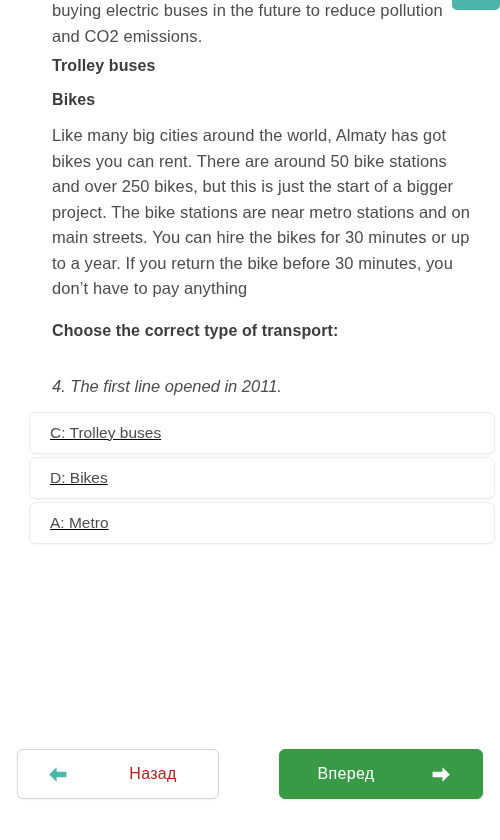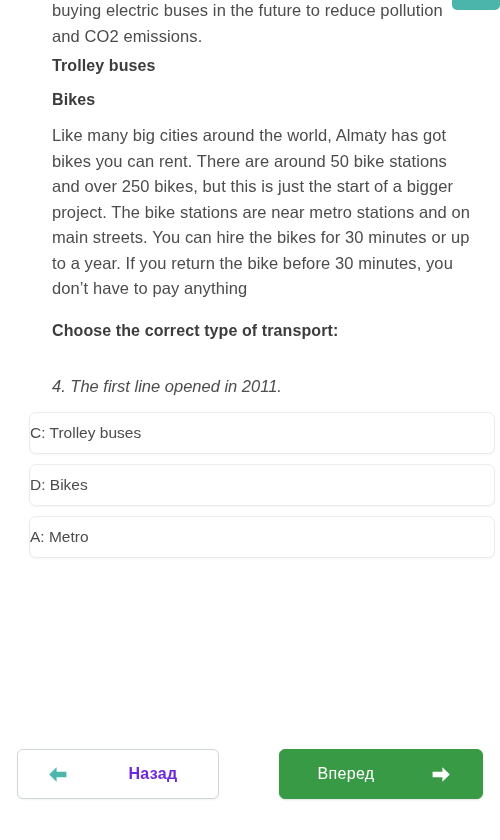--- a/index.html
+++ b/index.html
@@ -83,28 +83,30 @@
   
   #options-list {
     padding: 0 17px;
     box-sizing: border-box;
   }
 
   .option-card {
     box-sizing: border-box;
     width: 466px;
     height: 42px;
-    margin-bottom: 10px;
+    margin-bottom: 3px;
     background: #ffffff;
     border: 1px solid #ececec;
     border-radius: 7px;
     box-shadow: 0 1px 2px rgba(0,0,0,0.045);
     display: flex;
     align-items: center;
+    padding-left: 20px;
     cursor: pointer;
+    text-decoration: underline;
   }
 
   .option-label {
     font-size: 15.5px;
     color: #4c4c4c;
     line-height: 20px;
   }
 
   
   #footer-nav {
@@ -141,25 +143,24 @@
   }
 
   #back-button .arrow-slot {
     width: 70px;
     display: flex;
     justify-content: center;
     align-items: center;
   }
 
   #back-button .nav-label {
-    color: #6d28d9;
+    color: #b91c1c;
     letter-spacing: 0.3px;
     width: 120px;
     text-align: center;
-    font-weight: bold;
   }
 
   #forward-button {
     width: 204px;
     background: #399a46;
     border: 1px solid #399a46;
     box-shadow: 0 1px 2px rgba(0,0,0,0.12);
   }
 
   #forward-button .nav-label {

